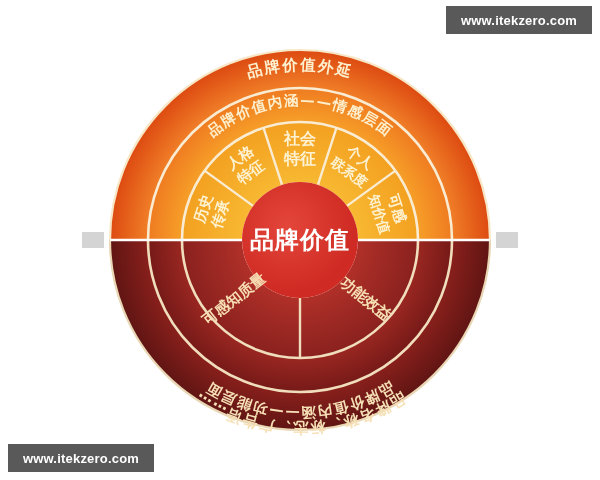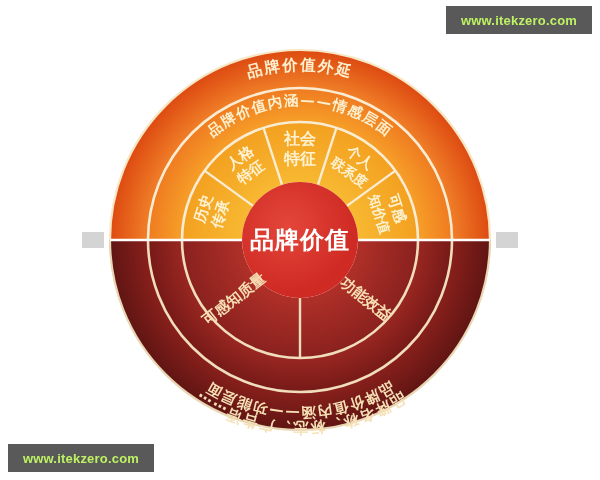--- a/index.html
+++ b/index.html
@@ -19,21 +19,21 @@
     position: absolute;
     left: 0;
     top: 0;
     width: 600px;
     height: 480px;
   }
 
   .watermark {
     position: absolute;
     background: #595959;
-    color: #bef264;
+    color: #ffffff;
     font-family: "Liberation Sans", sans-serif;
     font-size: 13px;
     font-weight: bold;
     letter-spacing: 0.2px;
     display: flex;
     align-items: center;
     justify-content: center;
   }
   #watermark-top-right {
     right: 8px;

